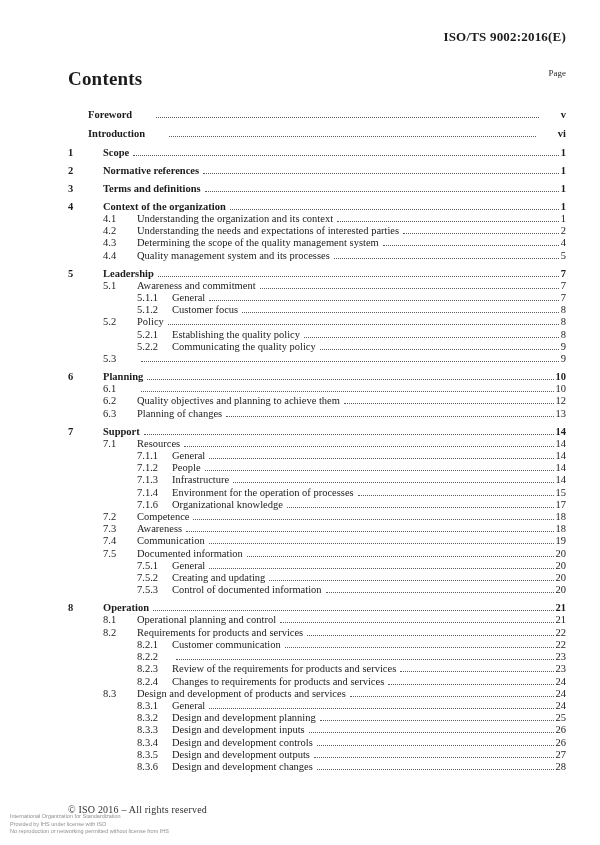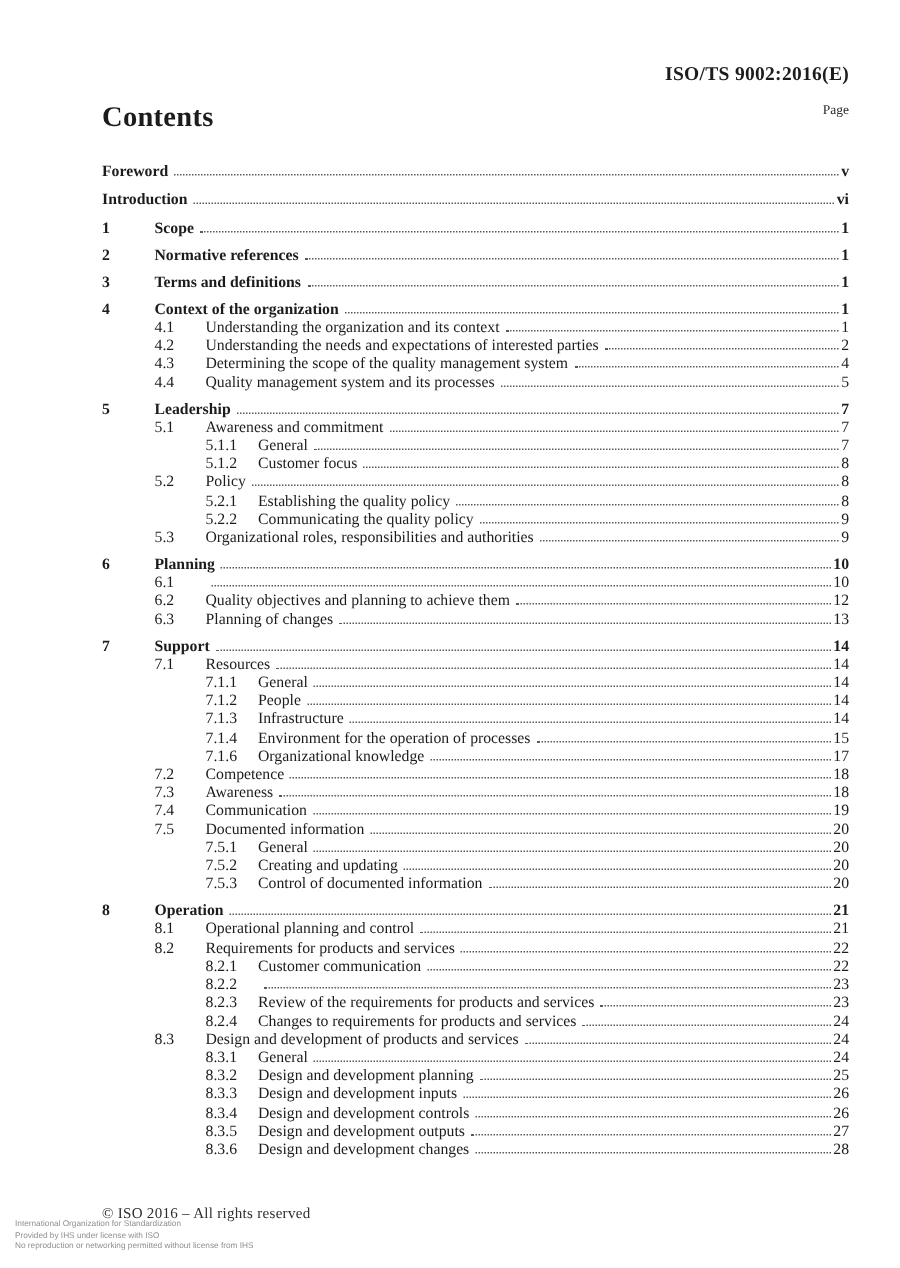--- a/index.html
+++ b/index.html
@@ -6,37 +6,37 @@
   body {
     width: 600px; height: 845px;
     background: #ffffff;
     position: relative;
     overflow: hidden;
     font-family: "Liberation Serif", serif;
     color: #1c1c1c;
     -webkit-font-smoothing: antialiased;
   }
   .doc-ref {
-    position: absolute; top: 41px; right: 34px;
+    position: absolute; top: 29px; right: 34px;
     font-size: 13px; font-weight: bold; letter-spacing: 0.2px;
   }
   .contents-bar {
     position: absolute; top: 68px; left: 68px; right: 34px;
     display: flex; justify-content: space-between; align-items: flex-start;
   }
   .contents-title { font-size: 19px; font-weight: bold; letter-spacing: 0.2px; }
   .page-label { font-size: 9px; color: #2a2a2a; }
 
   .toc { position: absolute; top: 108px; left: 68px; width: 498px; }
   .row {
     display: flex; align-items: baseline;
     font-size: 10.5px; line-height: 12.2px;
     white-space: nowrap;
   }
-  .lv0 { font-weight: bold; line-height: 13px; margin-bottom: 6px; }
+  .lv0 { font-weight: bold; line-height: 13px; margin-bottom: 6px; gap: 20px; }
   .lv1 { font-weight: bold; line-height: 13px; margin-top: 5px; }
   .num { flex: none; }
   .lv1 > .num { width: 35px; }
   .lv2 > .num { width: 34px; margin-left: 35px; font-family: Liberation Serif, serif; }
   .lv3 > .num { width: 35px; margin-left: 69px; }
   .title { flex: none; }
   .leader {
     flex: 1 1 auto; min-width: 8px;
     border-bottom: 1px dotted #5a5a5a;
     margin: 0 2px 2.5px 4px;
@@ -163,21 +163,20 @@
     <span class="page-num">8</span>
   </div>
     <div class="row lv3">
     <span class="num">5.2.2</span>
     <span class="title">Communicating the quality policy</span>
     <span class="leader"></span>
     <span class="page-num">9</span>
   </div>
     <div class="row lv2">
     <span class="num">5.3</span>
-    <span class="title">Organizational roles, responsibilities and authorities</span>
     <span class="leader"></span>
     <span class="page-num">9</span>
   </div>
     <div class="row lv1">
     <span class="num">6</span>
     <span class="title">Planning</span>
     <span class="leader"></span>
     <span class="page-num">10</span>
   </div>
     <div class="row lv2">

